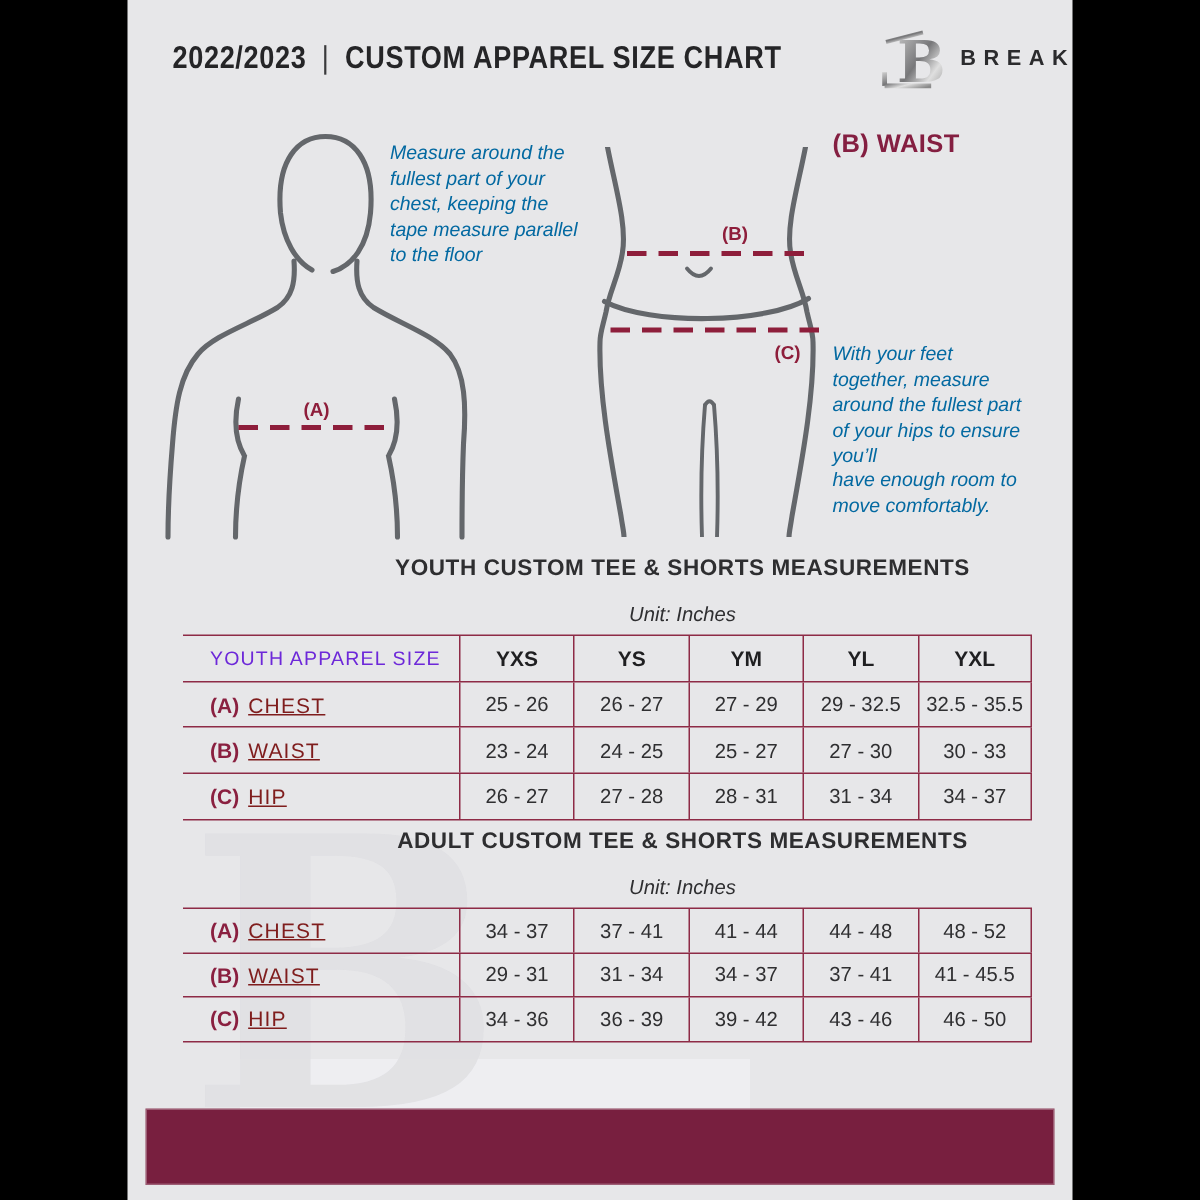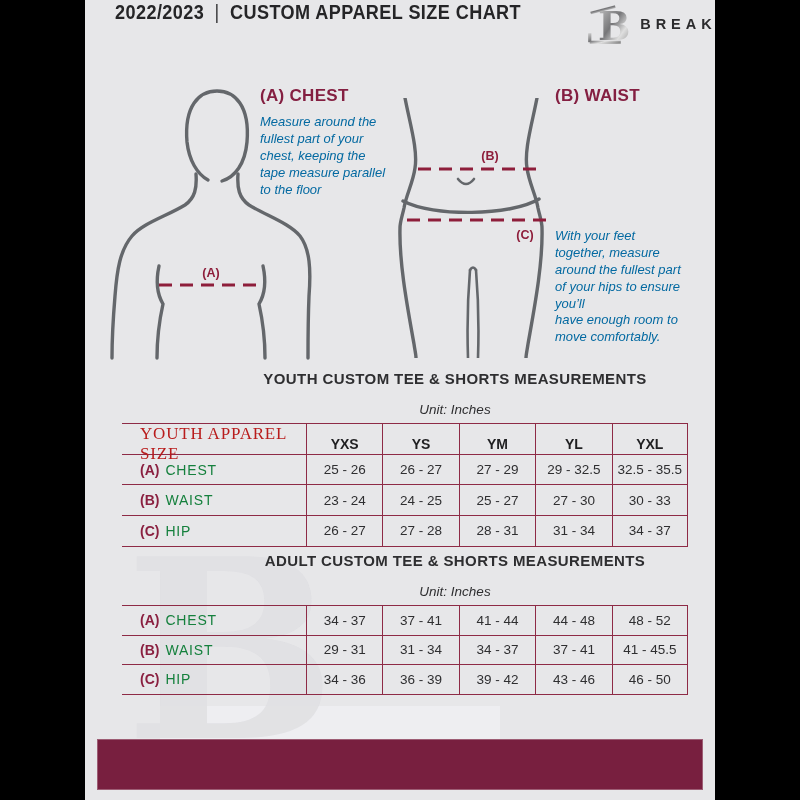--- a/index.html
+++ b/index.html
@@ -7,21 +7,21 @@
          font-family:"Liberation Sans",sans-serif;}
   .letterbox{position:absolute;top:0;height:800px;background:#000;}
   .letterbox.left{left:0;width:85px;}
   .letterbox.right{left:715px;width:85px;}
   .content{position:absolute;left:85px;top:0;width:630px;height:800px;background:#e7e7e9;overflow:hidden;}
 
   
   .watermark{position:absolute;left:15px;top:548px;width:420px;height:200px;z-index:0;opacity:.8;}
 
   
-  .header{position:absolute;left:0;top:0;width:526px;height:78px;display:flex;align-items:flex-start;
+  .header{position:absolute;left:0;top:0;width:526px;height:78px;display:flex;align-items:center;
           justify-content:space-between;padding:0 25px 0 30px;box-sizing:border-box;z-index:2;}
   .hdr-title{display:inline-block;transform:scaleX(.86);transform-origin:left center;
              font-size:21px;font-weight:700;color:#252527;letter-spacing:.5px;white-space:nowrap;}
   .hdr-sep{font-weight:400;color:#3a3a3c;margin:0 12px;}
   .brand-wrap{display:flex;align-items:center;gap:11px;}
   .brand-text{font-size:14.5px;font-weight:700;letter-spacing:5px;color:#2b2b2d;}
 
   
   .figures{position:absolute;left:0;top:82px;width:630px;height:278px;z-index:2;}
   .fig-svg{position:absolute;}
@@ -41,24 +41,24 @@
   .sec-unit{text-align:center;font-size:13.5px;font-style:italic;color:#2f2f31;margin-top:15px;}
   .ctable{margin:6px 0 0 37px;width:566px;border-top:1.5px solid #8e2b46;box-sizing:border-box;}
   .trow{display:grid;grid-template-columns:184px repeat(5,1fr);border-bottom:1.5px solid #8e2b46;
         box-sizing:border-box;}
   .section-youth .trow{height:30.7px;}
   .section-adult .trow{height:29.5px;}
   .cell{display:flex;align-items:center;justify-content:center;border-left:1.4px solid #8e2b46;
         box-sizing:border-box;font-size:13.5px;color:#2f2f31;}
   .cell.first{border-left:none;justify-content:flex-start;padding-left:18px;}
   .cell.last{border-right:1.4px solid #8e2b46;}
-  .size-hdr{font-size:17px;letter-spacing:.8px;color:#b91c1c;font-family:Liberation Serif, serif;}
+  .size-hdr{font-size:13px;letter-spacing:.8px;color:#6d28d9;}
   .size-cell{font-weight:700;font-size:14px;color:#1f1f21;}
   .mprefix{font-weight:700;color:#8a2040;font-size:14px;}
-  .mlabel{margin-left:6px;font-size:14px;color:#15803d;letter-spacing:.8px;}
+  .mlabel{margin-left:6px;font-size:14px;color:#7f1d1d;letter-spacing:.8px;text-decoration:underline;}
 
   
   .footer-bar{position:absolute;left:12px;top:739px;width:606px;height:51px;background:#781f3f;
               border:1px solid rgba(255,255,255,.28);box-sizing:border-box;z-index:2;}
 
   .fig-outline{fill:none;stroke:#64676b;stroke-width:3.4;stroke-linecap:round;}
   .dash-line{stroke:#8e1e3b;stroke-width:3.2;stroke-dasharray:13 8;}
   .dash-label{font-family:"Liberation Sans",sans-serif;font-size:12.5px;font-weight:800;fill:#8e1e3b;}
 </style>
 </head>
@@ -117,21 +117,20 @@
         <path class="fig-outline" style="stroke-width:2.6" d="M 85,172 Q 88,167 91,172"></path>
         <path class="fig-outline" style="stroke-width:2.6" d="M 85,172 C 83,196 82,230 83,260"></path>
         <path class="fig-outline" style="stroke-width:2.6" d="M 91,172 C 93,196 94,230 93,260"></path>
         <line class="dash-line" x1="33" y1="71" x2="154" y2="71"></line>
         <text class="dash-label" x="105" y="62" text-anchor="middle">(B)</text>
         <line class="dash-line" x1="22" y1="122" x2="168" y2="122"></line>
         <text class="dash-label" x="140" y="141" text-anchor="middle">(C)</text>
       </svg>
 
       <div class="instr instr-chest">
-        <h3>(A) CHEST</h3>
         <p>Measure around the
 fullest part of your
 chest, keeping the
 tape measure parallel
 to the floor</p>
       </div>
       <div class="instr instr-waist">
         <h3>(B) WAIST</h3>
       </div>
       <div class="instr instr-hips">

